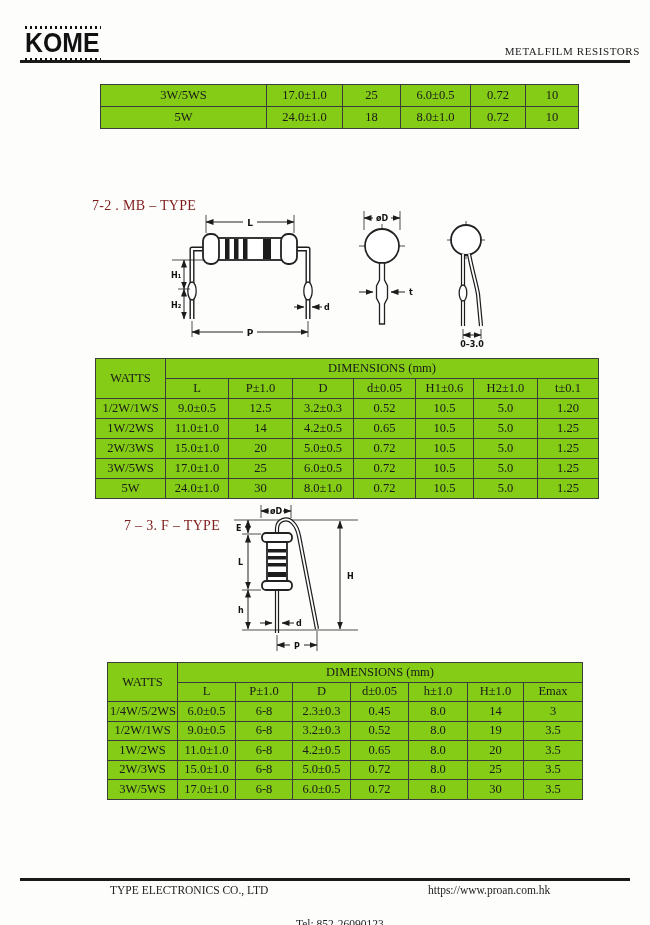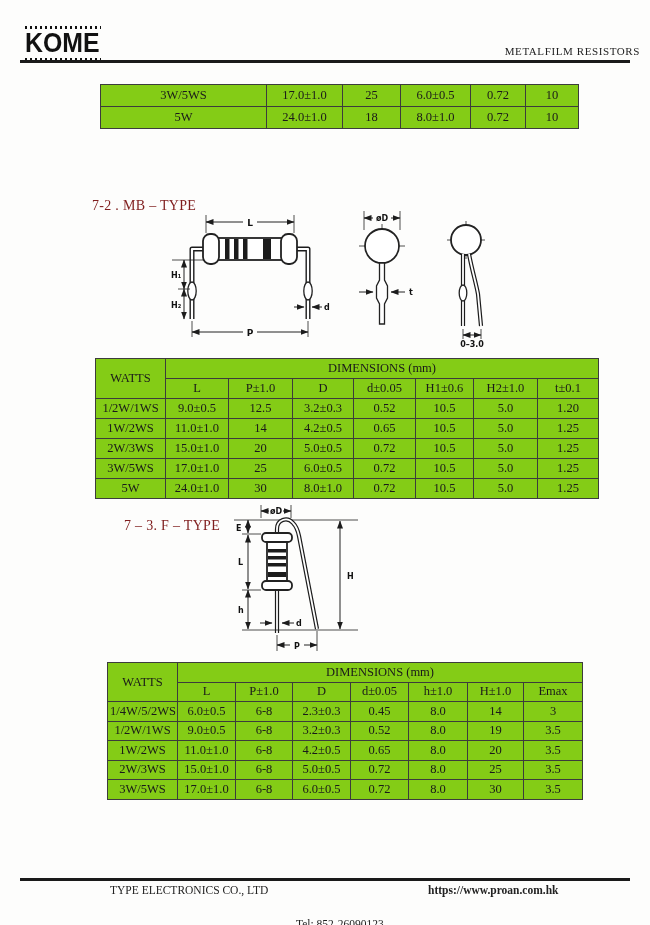--- a/index.html
+++ b/index.html
@@ -57,21 +57,21 @@
   .lead-out2{stroke:#1c1c1c;stroke-width:4.2;fill:none;stroke-linejoin:round;}
   .lead-in2{stroke:#fff;stroke-width:1.8;fill:none;stroke-linejoin:round;}
   .bulge{fill:#fff;stroke:#222;stroke-width:1.3;}
   .lbl{font-family:"DejaVu Sans",sans-serif;font-weight:bold;font-size:9px;fill:#111;}
   .lbl-s{font-family:"DejaVu Sans",sans-serif;font-weight:bold;font-size:8px;fill:#111;}
   
   .footer-rule{position:absolute;left:20px;top:878px;width:610px;height:3px;background:#1a1a1a;}
   .footer-item{position:absolute;top:884px;font-size:11.5px;color:#222;}
   .f-company{left:110px;}
   .f-tel{left:296px;margin-top:34px;}
-  .f-url{left:428px;font-weight:bold;}
+  .f-url{left:428px;}
 </style>
 </head>
 <body>
 
 <div class="page">
 
   <div class="logo">
     <div class="dots"></div>
     <div class="logo-text">KOME</div>
     <div class="dots"></div>

